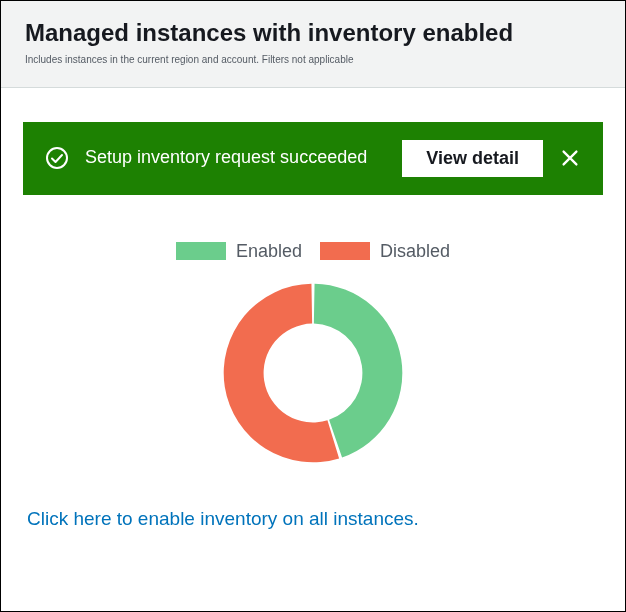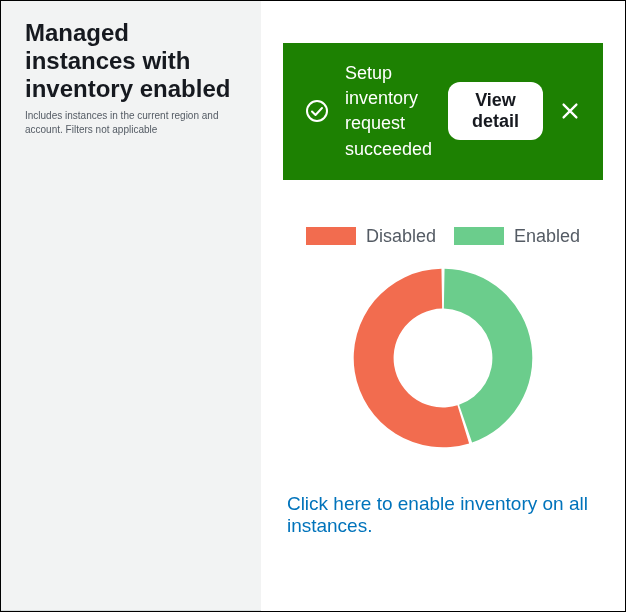--- a/index.html
+++ b/index.html
@@ -11,20 +11,21 @@
       font-family: "Amazon Ember", "Helvetica Neue", Arial, sans-serif;
       background: #fff;
       width: 626px;
       height: 612px;
     }
     .panel {
       border: 1px solid #000;
       width: 626px;
       height: 612px;
       display: flex;
+      flex-direction: column;
     }
     .header {
       background: #f2f3f3;
       padding: 18px 24px 20px 24px;
       border-bottom: 1px solid #d5dbdb;
     }
     .header h1 {
       font-size: 24px;
       font-weight: 700;
       color: #16191f;
@@ -41,41 +42,40 @@
       display: flex;
       flex-direction: column;
     }
     .alert {
       background: #1d8102;
       color: #fff;
       display: flex;
       align-items: center;
       padding: 18px 22px;
       gap: 16px;
-      margin-top: 8px;
     }
     .alert .success-icon {
       width: 24px;
       height: 24px;
       flex-shrink: 0;
     }
     .alert .alert-text {
       flex: 1;
       font-size: 18px;
       line-height: 1.4;
     }
     .alert .view-detail-btn {
       background: #fff;
       border: none;
       color: #16191f;
       font-size: 18px;
       font-weight: 700;
       padding: 8px 24px;
       cursor: pointer;
-      border-radius: 12px;
+      border-radius: 0;
     }
     .alert .close-icon {
       width: 22px;
       height: 22px;
       cursor: pointer;
       flex-shrink: 0;
     }
     .chart-area {
       margin-top: 46px;
       display: flex;
@@ -136,26 +136,26 @@
       <span class="close-icon">
         <svg viewBox="0 0 24 24" width="22" height="22">
           <path d="M5 5 L19 19 M19 5 L5 19" stroke="#fff" stroke-width="2.5" stroke-linecap="round"></path>
         </svg>
       </span>
     </div>
 
     <div class="chart-area">
       <div class="legend">
         <div class="legend-item">
+          <div class="legend-swatch" id="swatch-0" style="background: rgb(107, 205, 140);"></div>
+          <span class="legend-label">Enabled</span>
+        </div>
+        <div class="legend-item">
           <div class="legend-swatch" id="swatch-1" style="background: rgb(242, 108, 79);"></div>
           <span class="legend-label">Disabled</span>
-        </div>
-        <div class="legend-item">
-          <div class="legend-swatch" id="swatch-0" style="background: rgb(107, 205, 140);"></div>
-          <span class="legend-label">Enabled</span>
         </div>
       </div>
       <div class="donut-wrap">
         <svg id="donut-svg" viewBox="0 0 200 200" width="190" height="190">
             <path d="M 101.64 6.01 A 94 94 0 0 1 130.60 188.88 L 116.93 149.17 A 52 52 0 0 0 100.91 48.01 Z" fill="#6bcd8c"></path>
             <path d="M 127.48 189.89 A 94 94 0 1 1 98.36 6.01 L 99.09 48.01 A 52 52 0 1 0 115.20 149.73 Z" fill="#f26c4f"></path>
           </svg>
       </div>
     </div>
 

